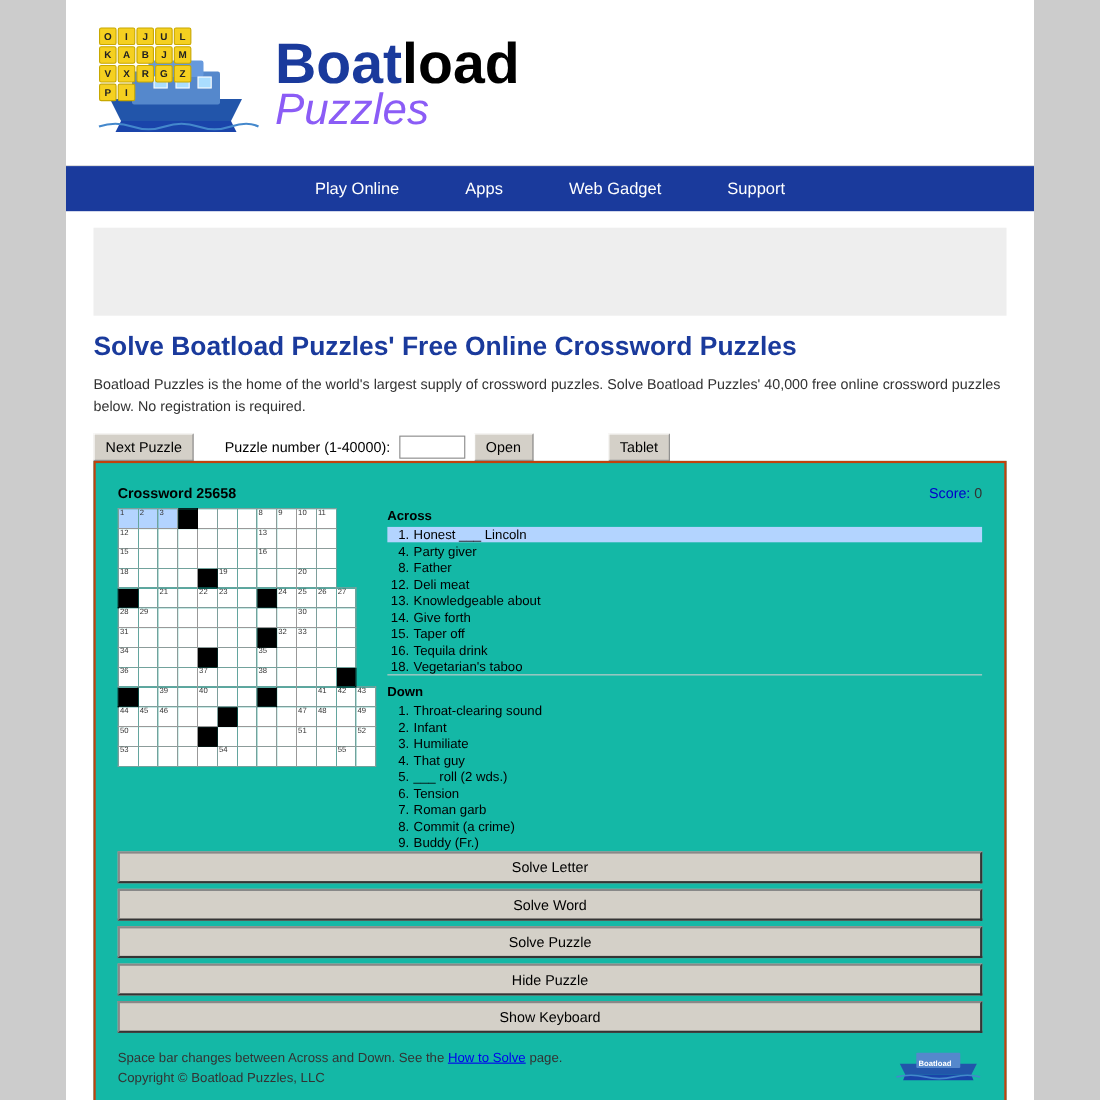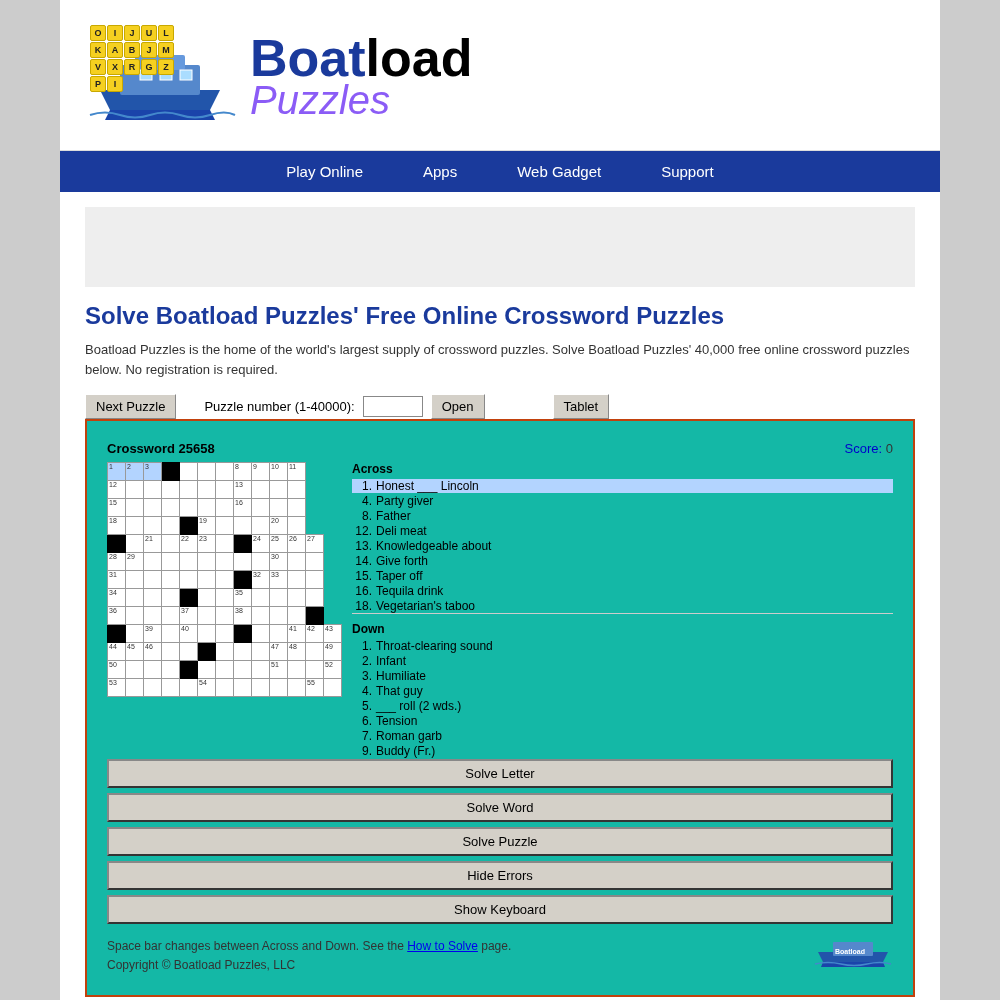--- a/index.html
+++ b/index.html
@@ -584,31 +584,34 @@
             <div class="clue-item">
               <span class="clue-number">5.</span><span>___ roll (2 wds.)</span>
             </div>
             <div class="clue-item">
               <span class="clue-number">6.</span><span>Tension</span>
             </div>
             <div class="clue-item">
               <span class="clue-number">7.</span><span>Roman garb</span>
             </div>
             <div class="clue-item">
+              <span class="clue-number">8.</span><span>Commit (a crime)</span>
+            </div>
+            <div class="clue-item">
               <span class="clue-number">9.</span><span>Buddy (Fr.)</span>
             </div>
           </div>
         </div>
       </div>
 
       <div id="bottom-buttons">
         <button>Solve Letter</button>
         <button>Solve Word</button>
         <button>Solve Puzzle</button>
-        <button>Hide Errors</button>
+        <button>Hide Puzzle</button>
         <button>Show Keyboard</button>
       </div>
 
       <div id="crossword-footer">
         <div id="footer-text">
           <span>Space bar changes between Across and Down. See the</span>
           <a href="#">How to Solve</a>
           <span>page.</span>
           <br>
           <span>Copyright © Boatload Puzzles, LLC</span>

